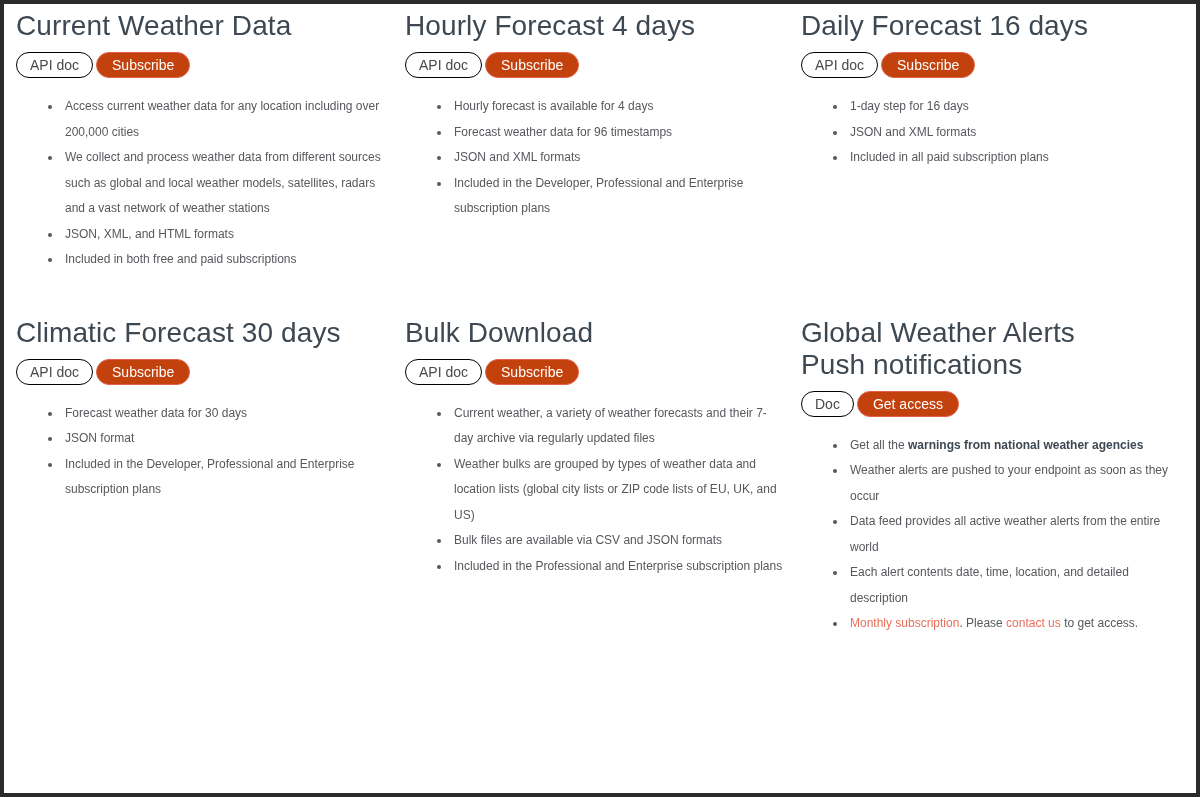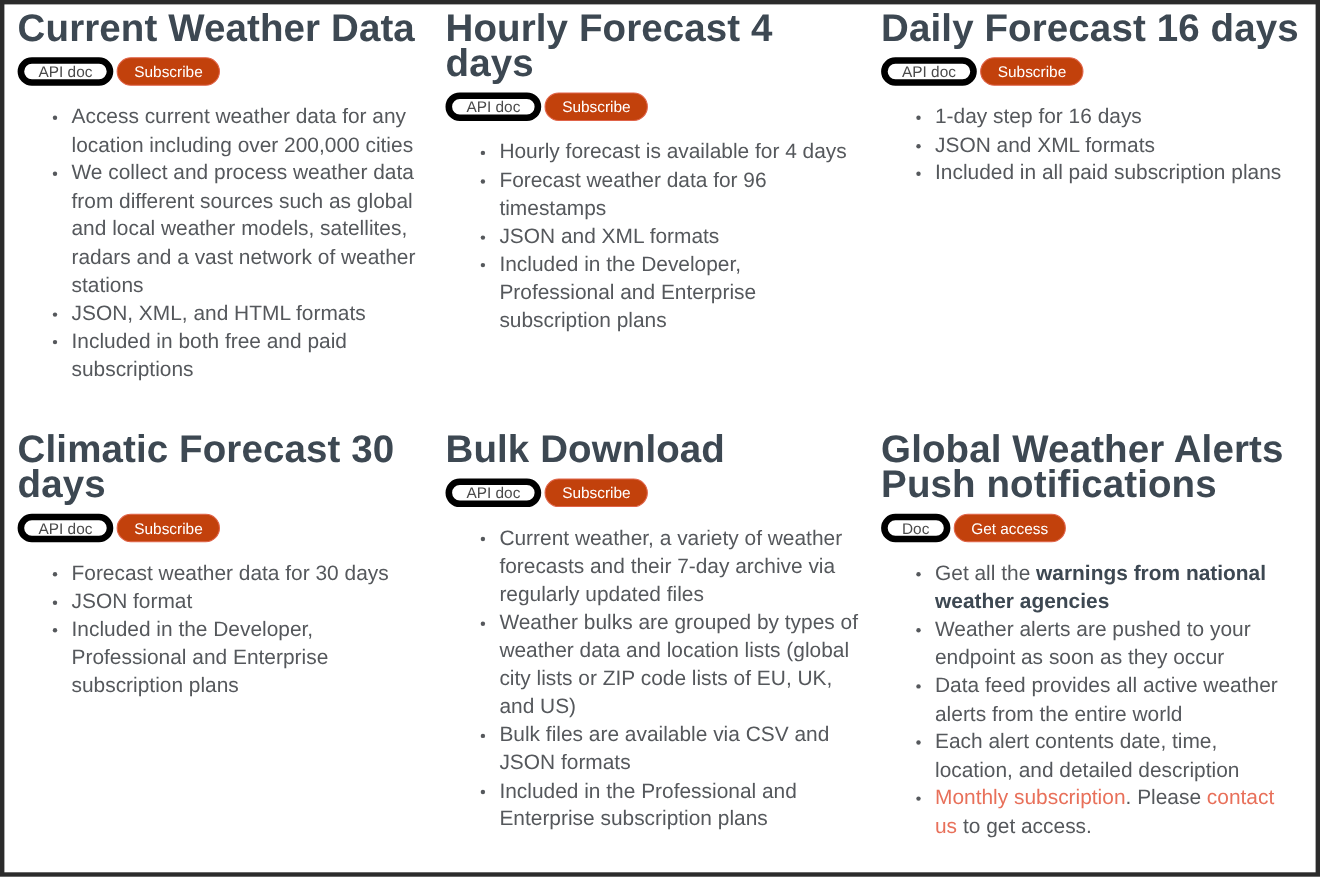--- a/index.html
+++ b/index.html
@@ -35,23 +35,23 @@
     width: 1192px;
   }
   .col {
     padding: 0 14px 0 0;
   }
   .col-1 { width: 401px; padding-left: 12px; }
   .col-2 { width: 392px; padding-left: 0px; }
   .col-3 { width: 399px; padding-left: 4px; }
 
   .card-title {
-    font-size: 35px;
+    font-size: 28px;
     line-height: 32px;
-    font-weight: 700;
+    font-weight: 400;
     color: #3d4852;
     margin: 0 0 0 0;
     letter-spacing: 0.1px;
   }
   .row-2 .card-title { }
 
   .btn-row {
     display: flex;
     align-items: center;
     margin-top: 10px;
@@ -64,39 +64,39 @@
     height: 26px;
     border-radius: 14px;
     font-size: 14px;
     line-height: 1;
     white-space: nowrap;
     cursor: pointer;
     user-select: none;
   }
   .btn-outline {
     background: #ffffff;
-    border: 6px solid #000000;
+    border: 1px solid #000000;
     color: #4a4a4a;
     padding: 0 13px;
   }
   .btn-solid {
     background: #c2410c;
     border: 1px solid #e0644a;
     color: #ffffff;
     padding: 0 15px;
   }
 
   ul.features {
     margin: 16px 0 0 0;
     padding: 0 0 0 32px;
     list-style: none;
   }
   ul.features li {
     position: relative;
-    font-size: 19px;
+    font-size: 12px;
     line-height: 25.5px;
     color: #55585c;
     margin: 0 0 0 0;
     padding: 0 0 0 17px;
   }
   ul.features li::before {
     content: "";
     position: absolute;
     left: 0px;
     top: 11px;

